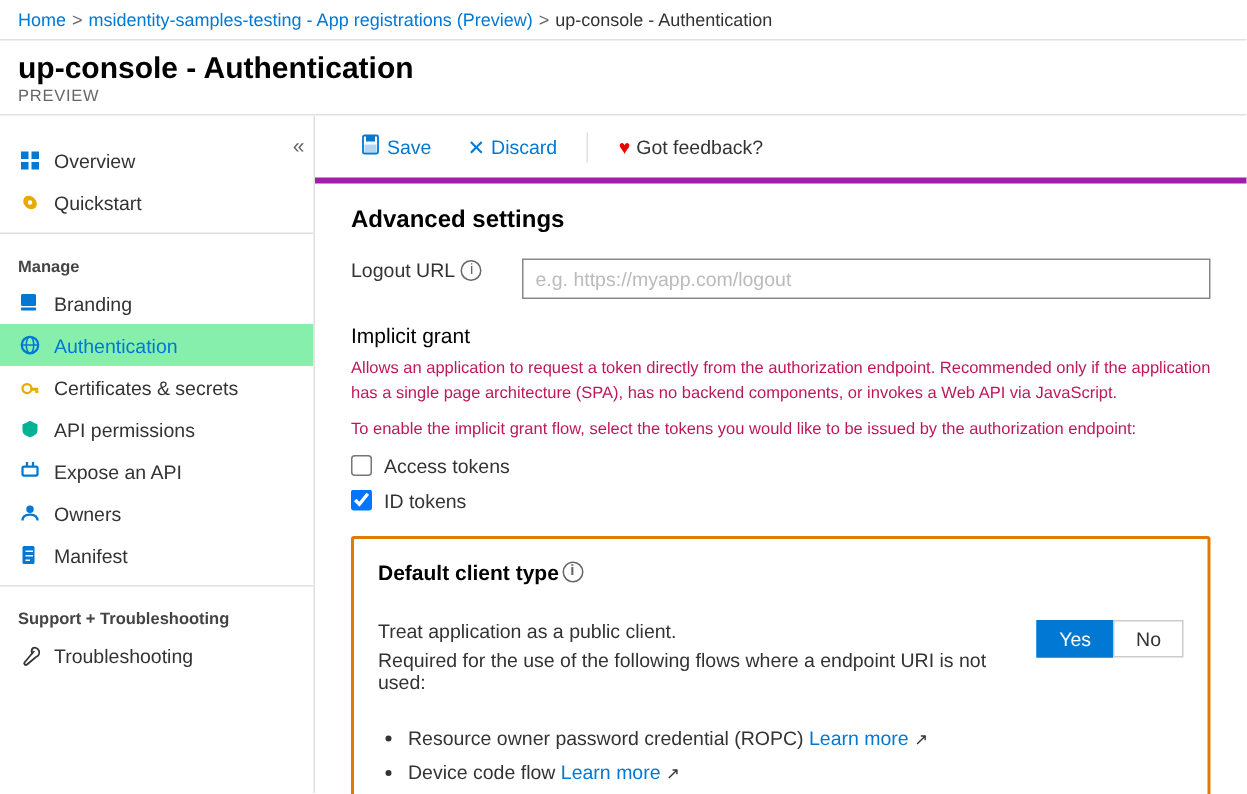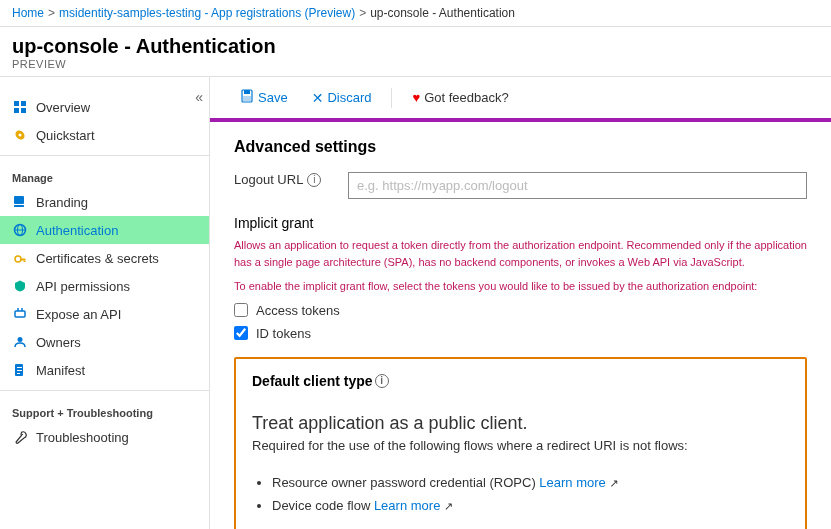--- a/index.html
+++ b/index.html
@@ -47,21 +47,21 @@
     .implicit-title { font-size: 14px; font-weight: 400; color: #000; margin-bottom: 6px; }
     .implicit-desc { font-size: 11px; color: #be185d; margin-bottom: 8px; line-height: 1.5; }
 
     .checkbox-row { display: flex; align-items: center; gap: 8px; margin-bottom: 8px; }
     .checkbox-row input[type="checkbox"] { width: 14px; height: 14px; cursor: pointer; }
     .checkbox-label { font-size: 13px; color: #333; }
 
     
     .dct-box { border: 2px solid #e07b00; border-radius: 2px; padding: 14px 16px; margin-top: 16px; }
     .dct-title { font-size: 14px; font-weight: 700; color: #000; margin-bottom: 24px; display: flex; align-items: center; gap: 2px; }
-    .dct-desc { font-size: 18px; color: #333; margin-bottom: 4px; }
+    .dct-desc { font-size: 13px; color: #333; margin-bottom: 4px; }
     .dct-desc-sub { font-size: 13px; color: #333; margin-bottom: 10px; }
     .dct-row { display: flex; align-items: flex-start; justify-content: space-between; margin-bottom: 10px; }
     .dct-text-col { flex: 1; }
     .dct-btn-group { display: flex; gap: 0; flex-shrink: 0; }
     .dct-btn { padding: 4px 14px; border: 1px solid #ccc; font-size: 13px; cursor: pointer; }
     .dct-btn.yes { background: #0078d4; color: #fff; border-color: #0078d4; }
     .dct-btn.no { background: #fff; color: #333; border-color: #ccc; }
     .dct-list { padding-left: 20px; font-size: 13px; color: #333; }
     .dct-list li { margin-bottom: 4px; line-height: 1.5; }
     .dct-link { color: #0078d4; text-decoration: none; }
@@ -252,21 +252,25 @@
       </div>
 
       <div class="dct-box">
         <div class="dct-title">
           <span>Default client type</span>
           <span class="info-icon">i</span>
         </div>
         <div class="dct-row">
           <div class="dct-text-col">
             <div class="dct-desc">Treat application as a public client.</div>
-            <div class="dct-desc-sub">Required for the use of the following flows where a redirect URI is not flows:</div>
+            <div class="dct-desc-sub">Required for the use of the following flows where a endpoint URI is not used:</div>
+          </div>
+          <div class="dct-btn-group">
+            <button class="dct-btn yes">Yes</button>
+            <button class="dct-btn no">No</button>
           </div>
         </div>
         <ul class="dct-list">
           <li>
             <span>Resource owner password credential (ROPC) </span>
             <a href="#" class="dct-link">Learn more</a>
             <span style="font-size:11px;">↗</span>
           </li>
           <li>
             <span>Device code flow </span>

